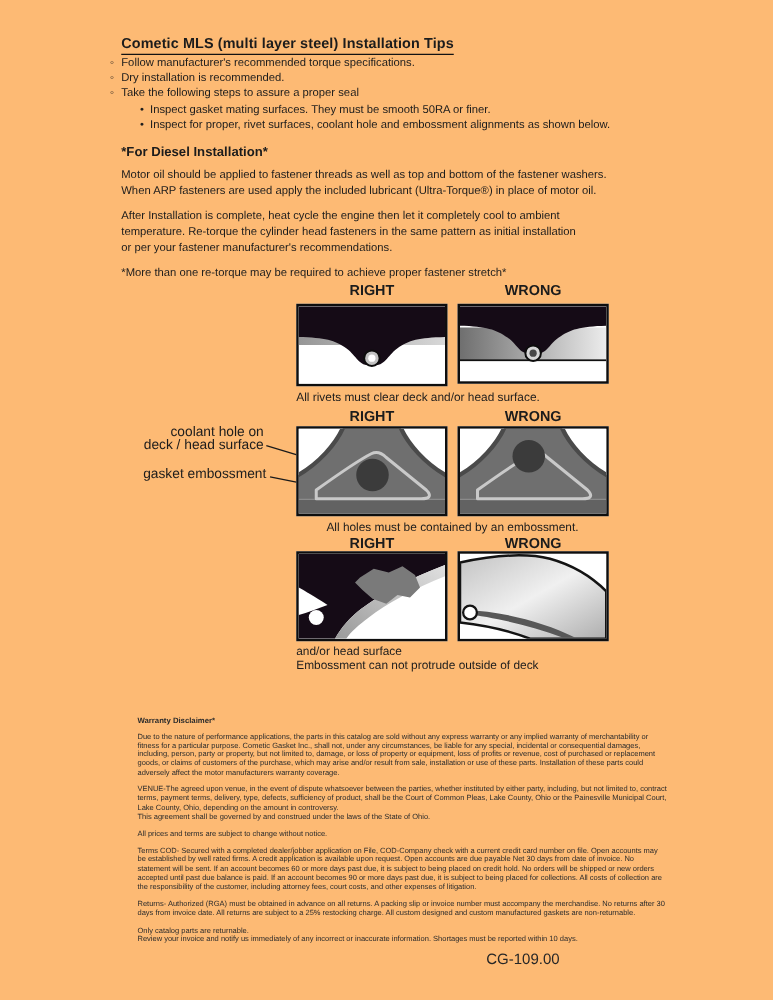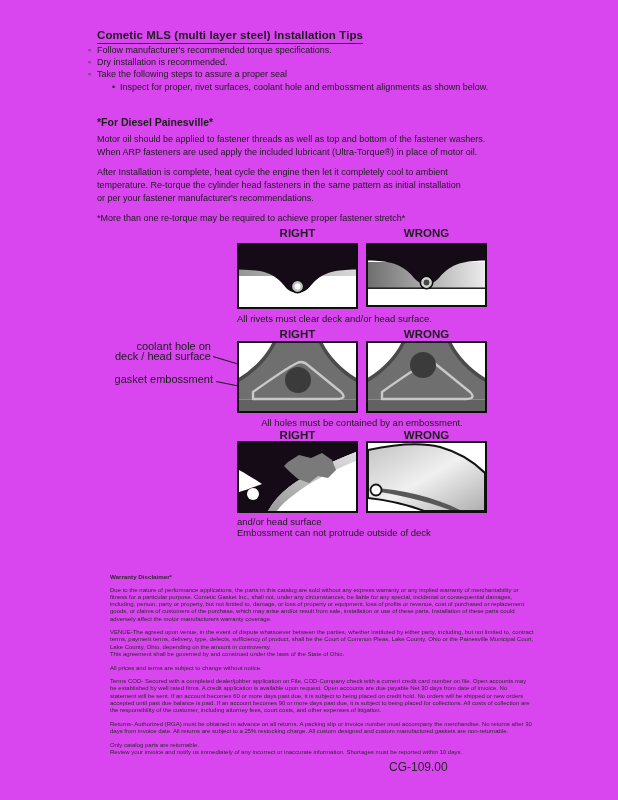--- a/index.html
+++ b/index.html
@@ -1,16 +1,16 @@
 <!DOCTYPE html>
 <html style="--ink: #1c1c1c; --dblack: #150b16; --gasket: #6f6f6f; --gasket_dark: #626262; --emboss_line: #c9c9c9; --hole: #3b3b3b; --bore_edge: #4a4a4a; --patch: #7a7a7a; --sliver: #585858;"><head>
 <meta charset="utf-8">
 <style>
   html,body{margin:0;padding:0;background:#fff;}
-  .page{position:relative;width:618px;height:800px;background:#d946ef;
+  .page{position:relative;width:618px;height:800px;background:#fdba74;
         font-family:"Liberation Sans",sans-serif;color:var(--ink,#1c1c1c);overflow:hidden;}
   .abs{position:absolute;}
   .title{font-weight:bold;font-size:11.5px;border-bottom:1.6px solid #121212;padding-bottom:2px;letter-spacing:0.1px;}
   .bullets{font-size:9px;line-height:12.2px;}
   .bullet{display:flex;}
   .bullet::before{content:"\25E6";flex:0 0 9px;width:9px;}
   .bullet.sub{margin-left:24px;}
   .bullet.sub::before{content:"\2022";flex:0 0 8px;width:8px;}
   .h2{font-weight:bold;font-size:10.5px;}
   .para{font-size:9px;line-height:13px;}
@@ -39,25 +39,28 @@
     <div class="bullet">
         <span>Follow manufacturer's recommended torque specifications.</span>
       </div>
     <div class="bullet">
         <span>Dry installation is recommended.</span>
       </div>
     <div class="bullet">
         <span>Take the following steps to assure a proper seal</span>
       </div>
     <div class="bullet sub">
+        <span>Inspect gasket mating surfaces.  They must be smooth 50RA or finer.</span>
+      </div>
+    <div class="bullet sub">
         <span>Inspect for proper, rivet surfaces, coolant hole and embossment alignments as shown below.</span>
       </div>
   </div>
 
-  <div class="abs h2" style="left:97px;top:116px;">*For Diesel Painesville*</div>
+  <div class="abs h2" style="left:97px;top:116px;">*For Diesel Installation*</div>
   <div class="abs para" style="left:97px;top:133px;width:460px;">
     <div>Motor oil should be applied to fastener threads as well as top and bottom of the fastener washers.</div>
     <div>When ARP fasteners are used apply the included lubricant (Ultra-Torque®) in place of motor oil.</div>
   </div>
   <div class="abs para" style="left:97px;top:166px;width:460px;">
     <div>After Installation is complete, heat cycle the engine then let it completely cool to ambient</div>
     <div>temperature. Re-torque the cylinder head fasteners in the same pattern as initial installation</div>
     <div>or per your fastener manufacturer's recommendations.</div>
   </div>
   <div class="abs para" style="left:97px;top:212px;">*More than one re-torque may be required to achieve proper fastener stretch*</div>

